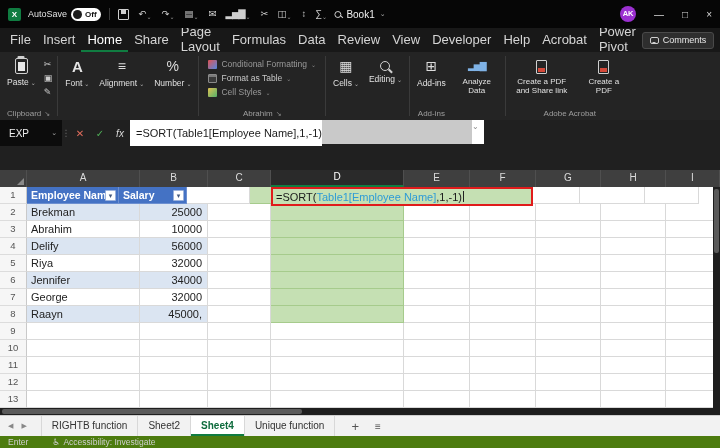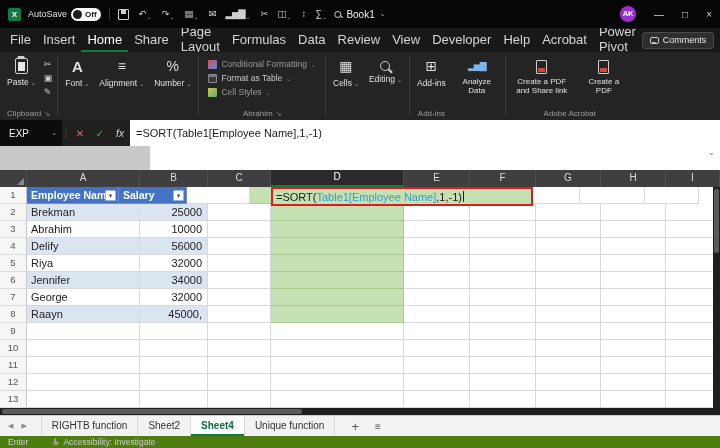--- a/index.html
+++ b/index.html
@@ -70,21 +70,21 @@
   .slabel{font-size:8.5px;color:#9a9a9a;white-space:nowrap}
   .slabel.on{color:#c8c8c8}
   .sdd{font-size:6px;color:#8a8a8a}
   .magbig{width:10px;height:10px;border:1.6px solid #d0d0d0;border-radius:50%;position:relative;margin-top:3px}
   .magbig::after{content:"";position:absolute;width:5px;height:1.6px;background:#d0d0d0;transform:rotate(45deg);right:-4px;bottom:-2px}
   .bars{font-size:9px;letter-spacing:-1px;color:#7fb2e5;line-height:16px}
   .doc{width:11px;height:14px;border:1.5px solid #cfcfcf;border-radius:1px;position:relative;margin-top:2px}
   .doc::after{content:"";position:absolute;left:1px;right:1px;bottom:1px;height:4px;background:#d44a3a}
 
   
-  .fbar{height:50px;flex:0 0 50px;display:flex;flex-direction:column;background:#202020}
+  .fbar{height:50px;flex:0 0 50px;display:flex;flex-direction:row;background:#202020}
   .fb-top{height:26px;display:flex;align-items:stretch}
   .namebox{width:62px;background:#0c0c0c;display:flex;align-items:center;padding:0 5px 0 9px;color:#efefef;font-size:10px}
   .namebox .nb-dd{margin-left:auto;font-size:7px;color:#aaa}
   .fb-dots{width:8px;display:flex;align-items:center;justify-content:center;color:#666;font-size:9px}
   .fb-btn{width:20px;display:flex;align-items:center;justify-content:center;font-size:10px}
   .fb-cancel{color:#e06c5c}
   .fb-enter{color:#4fae57}
   .fb-fx{color:#d8d8d8;font-style:italic;font-size:10px}
   .fb-input{flex:1;background:#fff;display:flex;align-items:center;padding-left:6px;font-size:11px;color:#1b1b1b;white-space:nowrap;overflow:hidden}
   .fb-bottom{height:24px;display:flex}

